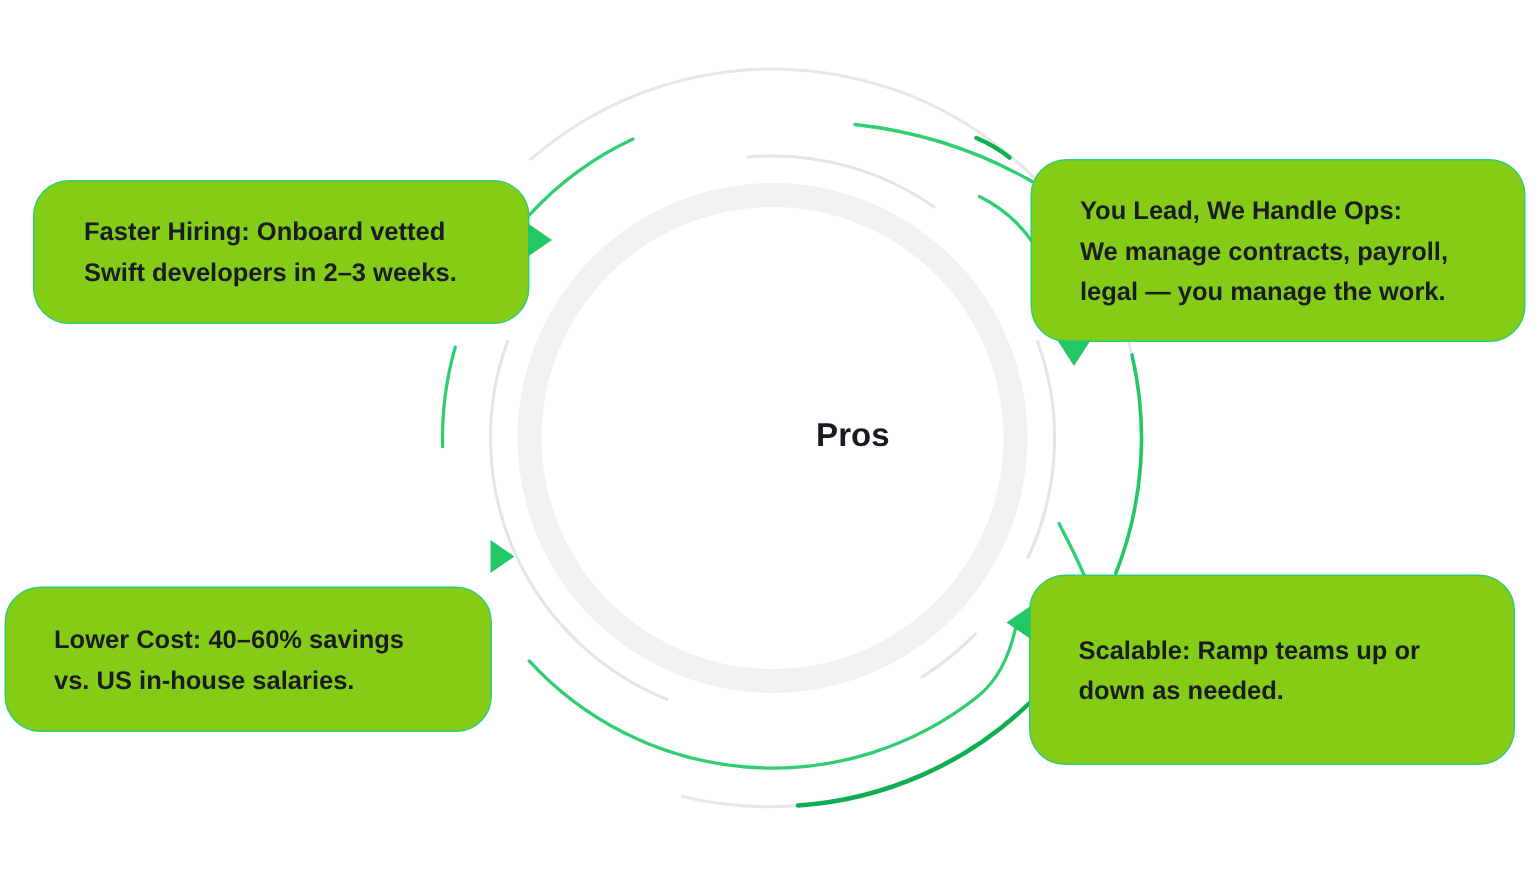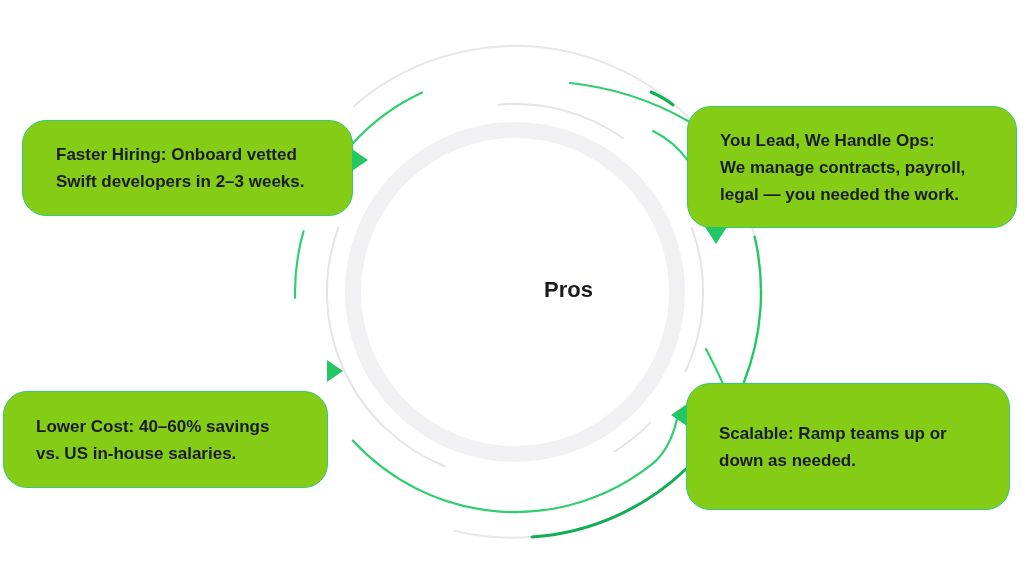--- a/index.html
+++ b/index.html
@@ -104,21 +104,21 @@
 
   <div class="callout callout-faster">
     <div class="line">Faster Hiring: Onboard vetted</div>
     <div class="line">Swift developers in 2–3 weeks.</div>
   </div>
   <div class="pointer pointer-right pointer-faster"></div>
 
   <div class="callout callout-youlead">
     <div class="line">You Lead, We Handle Ops:</div>
     <div class="line">We manage contracts, payroll,</div>
-    <div class="line">legal — you needed the work.</div>
+    <div class="line">legal — you manage the work.</div>
   </div>
   <div class="pointer pointer-down pointer-youlead"></div>
 
   <div class="callout callout-lower">
     <div class="line">Lower Cost: 40–60% savings</div>
     <div class="line">vs. US in-house salaries.</div>
   </div>
   <div class="pointer pointer-right pointer-lower"></div>
 
   <div class="callout callout-scale">

